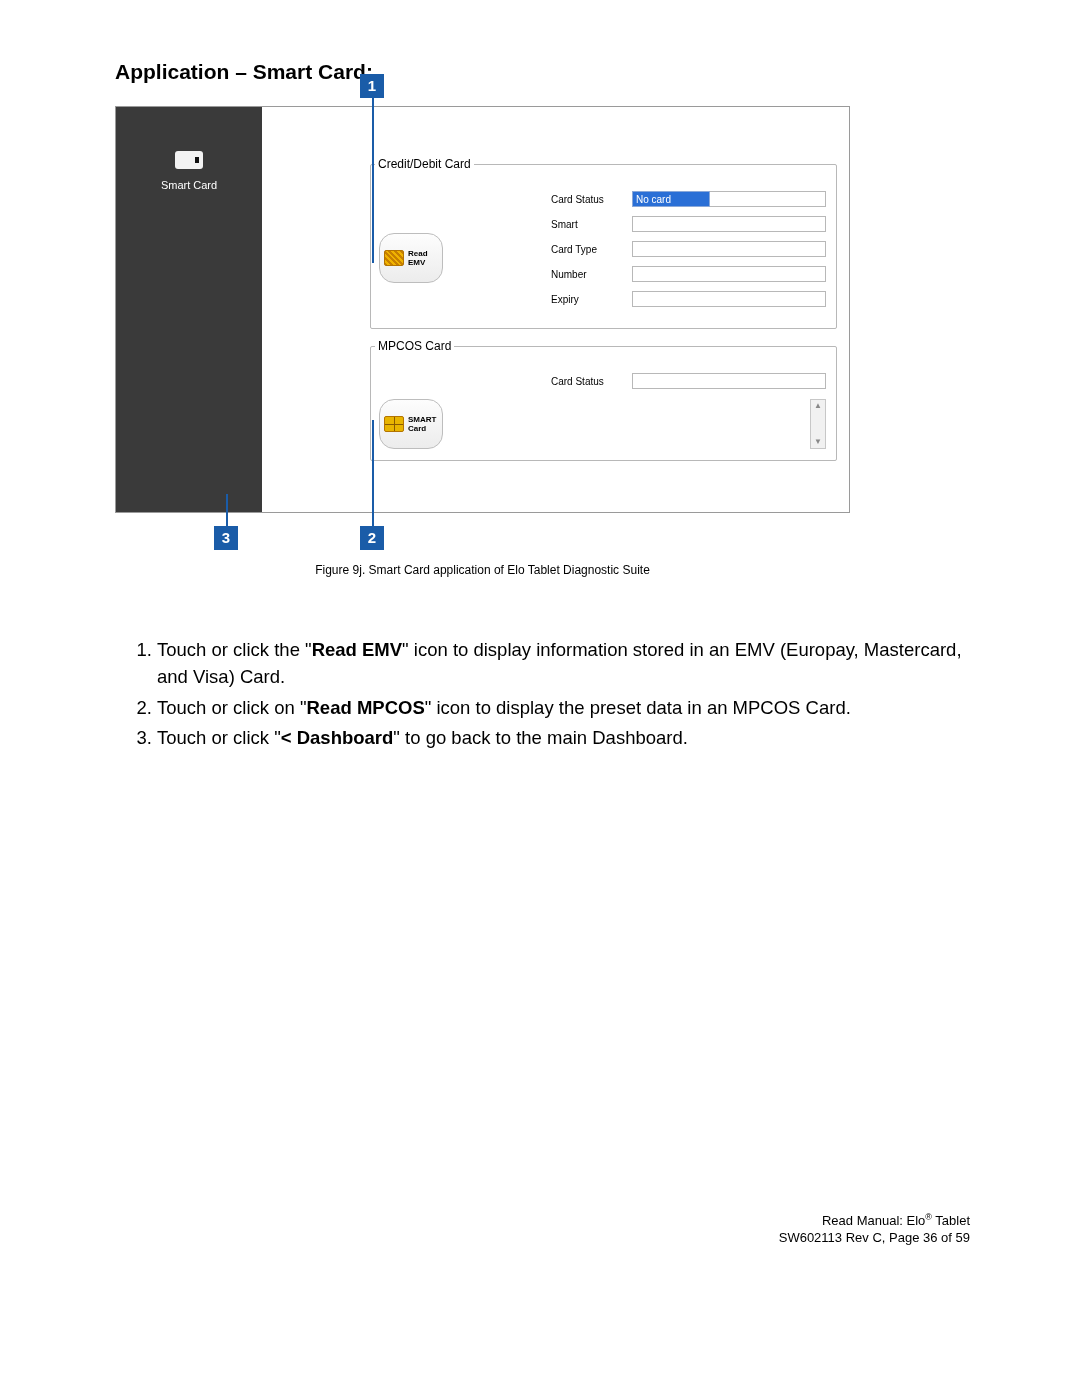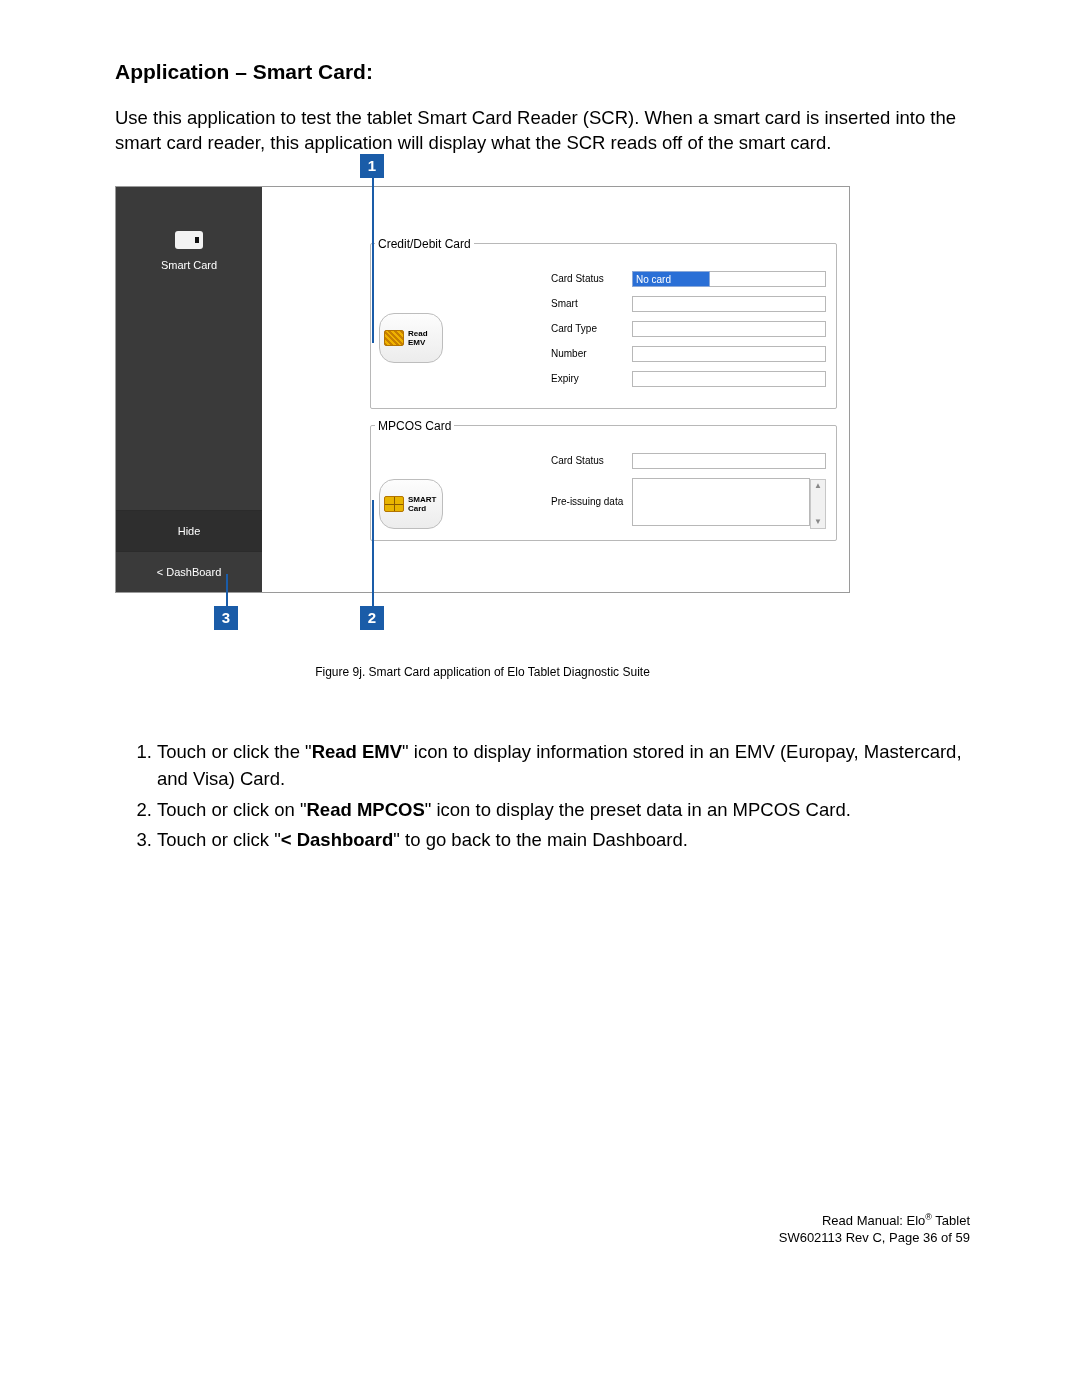--- a/index.html
+++ b/index.html
@@ -242,21 +242,21 @@
     font-size: 8px;
     color: #888;
     text-align: center;
     line-height: 12px;
   }
 
   
   .fig-caption {
     text-align: center;
     font-size: 12px;
-    margin-top: 72px;
+    margin-top: 50px;
     margin-bottom: 60px;
   }
 
   
   ol.instructions {
     font-size: 18.5px;
     line-height: 1.45;
     padding-left: 42px;
     margin: 0;
   }
@@ -274,38 +274,33 @@
   }
   .footer sup { font-size: 9px; }
 </style>
 </head>
 <body>
 
 <div class="page">
 
   <h2 class="section-title">Application – Smart Card:</h2>
 
-  <p class="intro">Use this application to test the tablet Smart Card Reader (SCR). When a smart card is inserted into the smart card reader, this application will display what the SCR reads off of the smart card.</p>
 
   <div class="figure-wrap">
 
     <div class="callout" style="left:245px; top:-32px;">1</div>
     <div class="callout-line" style="left:257px; top:-8px; width:2px; height:165px;"></div>
 
     <div class="app-window">
 
       <div class="sidebar">
         <div class="sidebar-top">
           <div class="sc-icon"></div>
           <div class="sidebar-label">Smart Card</div>
         </div>
-        <div class="sidebar-bottom">
-          <div class="side-btn hide">Hide</div>
-          <div class="side-btn dash">&lt; DashBoard</div>
-        </div>
       </div>
 
       <div class="main">
 
         <fieldset class="group credit">
           <legend>Credit/Debit Card</legend>
 
           <div class="chip-btn" style="left:8px; top:62px;">
             <span class="chip gold"></span>
             <span class="chip-label">Read
@@ -343,24 +338,20 @@
           <div class="chip-btn" style="left:8px; top:46px;">
             <span class="chip gold2"></span>
             <span class="chip-label">SMART
 Card</span>
           </div>
 
           <div class="kv" style="top:20px;">
             <div class="kv-row">
               <label>Card Status</label>
               <span class="field"></span>
-            </div>
-            <div class="kv-row multi">
-              <label>Pre-issuing data</label>
-              <span class="field" style="margin-right:16px;"></span>
             </div>
           </div>
 
           <div class="scroll-hint" style="top:46px; height:48px;">
             <div class="arrow">▲</div>
             <div style="flex:1"></div>
             <div class="arrow" style="position:absolute;bottom:0;left:0;right:0;">▼</div>
           </div>
         </fieldset>
 

